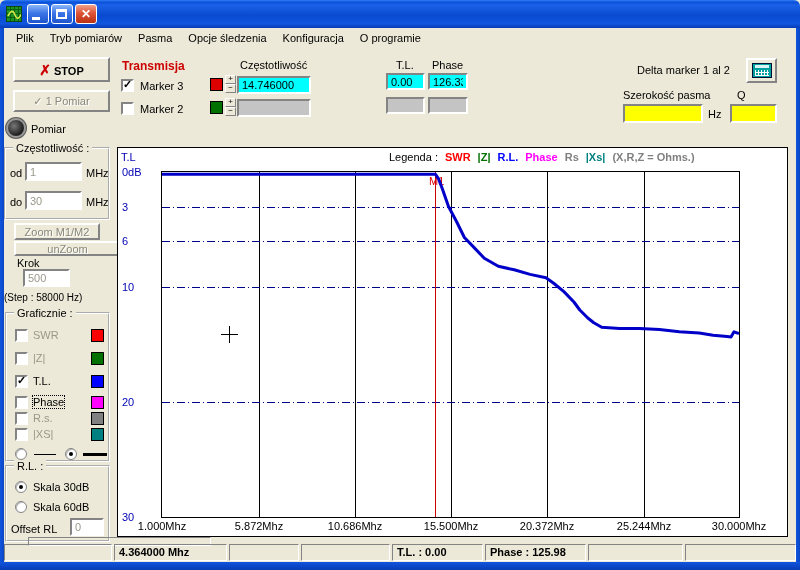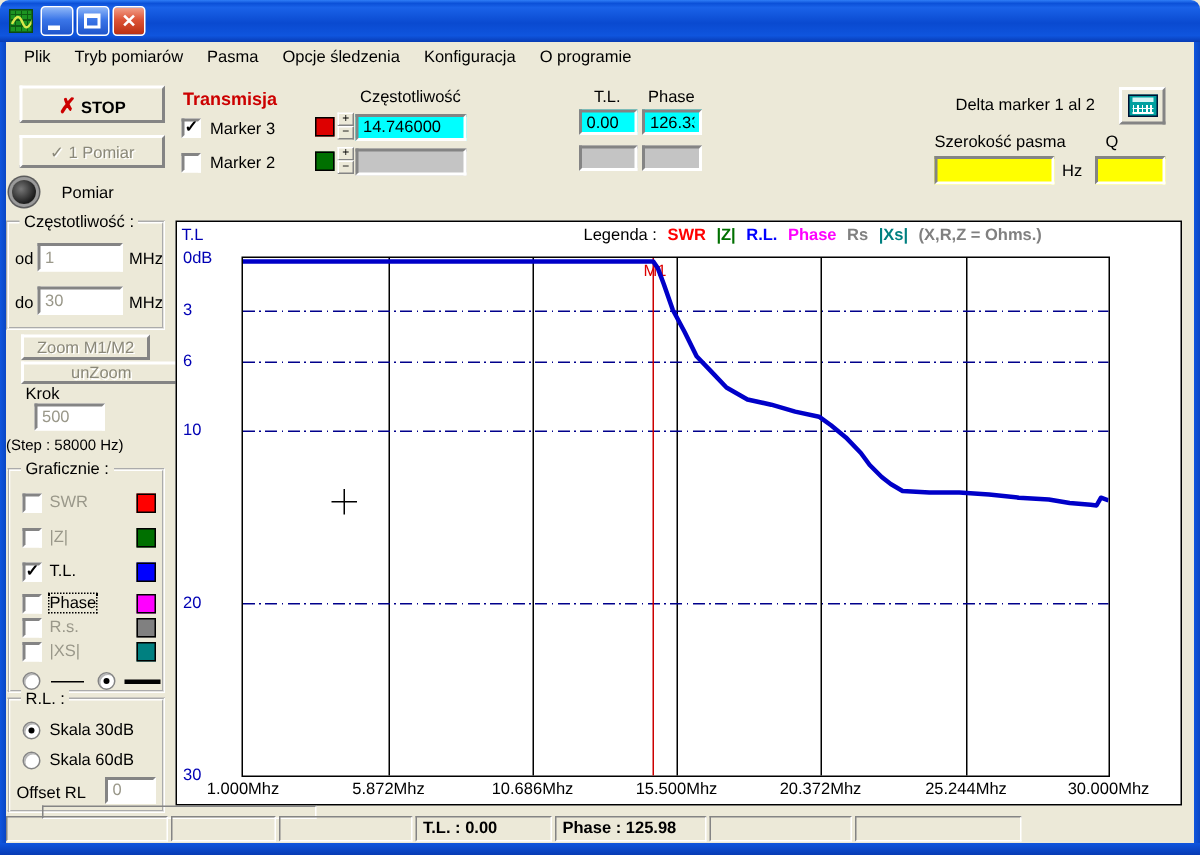--- a/index.html
+++ b/index.html
@@ -116,21 +116,21 @@
     <span style="color:#cc0000;font-size:14px;font-weight:bold;">✗</span>
     <span>STOP</span>
   </button>
 
   <button class="abs raised btn disabled" style="left:13px;top:90px;width:97px;height:22px;">
     <span>✓</span>
     <span>1 Pomiar</span>
   </button>
 
   <div class="abs led" style="left:8px;top:120px;"></div>
-  <div class="abs" style="left:41px;top:123px;">Pomiar</div>
+  <div class="abs" style="left:31px;top:123px;">Pomiar</div>
 
   <div class="group" style="left:4px;top:147px;width:106px;height:73px;">
     <div class="group-title">Częstotliwość :</div>
     <div class="abs" style="left:4px;top:18px;">od</div>
     <input class="abs sunken fld graytext" style="left: 19px; top: 13px; width: 57px; height: 19px;" value="1">
     <div class="abs" style="left:80px;top:18px;">MHz</div>
     <div class="abs" style="left:4px;top:47px;">do</div>
     <input class="abs sunken fld graytext" style="left: 19px; top: 42px; width: 57px; height: 19px;" value="30">
     <div class="abs" style="left:80px;top:47px;">MHz</div>
   </div>
@@ -290,20 +290,21 @@
         <div class="xlab" style="left: 389px;">20.372Mhz</div>
         <div class="xlab" style="left: 486px;">25.244Mhz</div>
         <div class="xlab" style="left: 581px;">30.000Mhz</div>
       </div>
   </div>
 
   <div class="mini-sunken"></div>
 
   <div class="statusbar" id="statusbar">
       <div class="spanel" style="width: 108px;"></div>
+      <div class="spanel" style="width: 113px;">4.364000 Mhz</div>
       <div class="spanel" style="width: 70px;"></div>
       <div class="spanel" style="width: 89px;"></div>
       <div class="spanel" style="width: 91px;">T.L. : 0.00</div>
       <div class="spanel" style="width: 101px;">Phase : 125.98</div>
       <div class="spanel" style="width: 95px;"></div>
       <div class="spanel" style="width: 111px;"></div>
     </div>
 
 </div>
 

